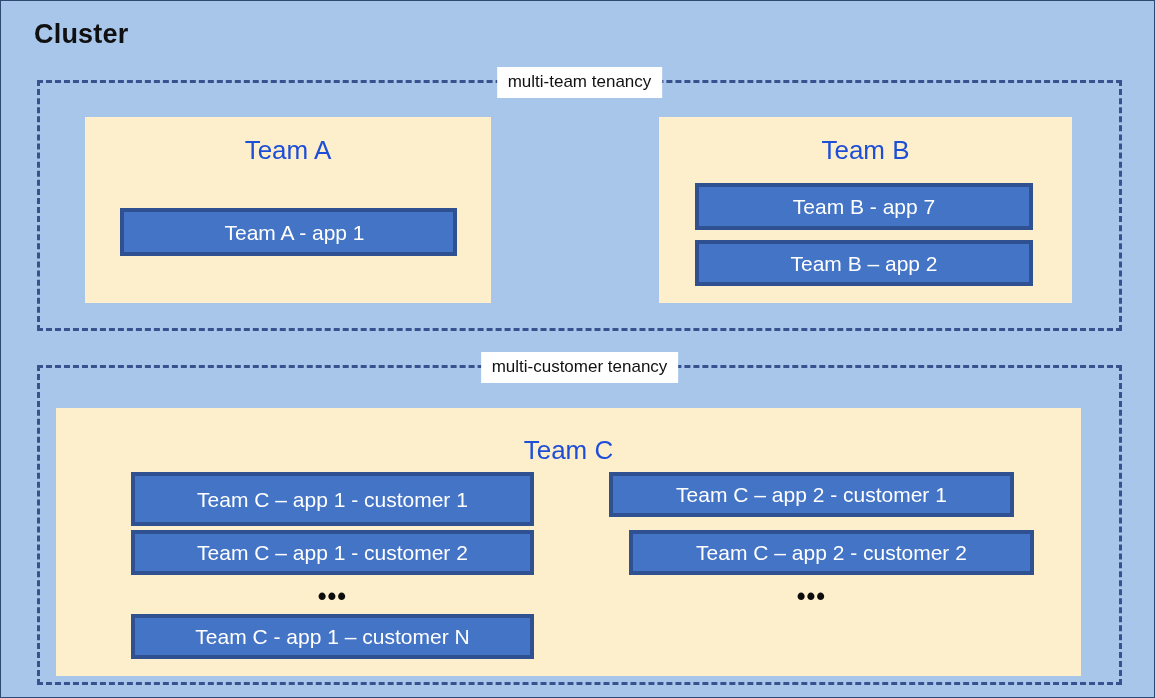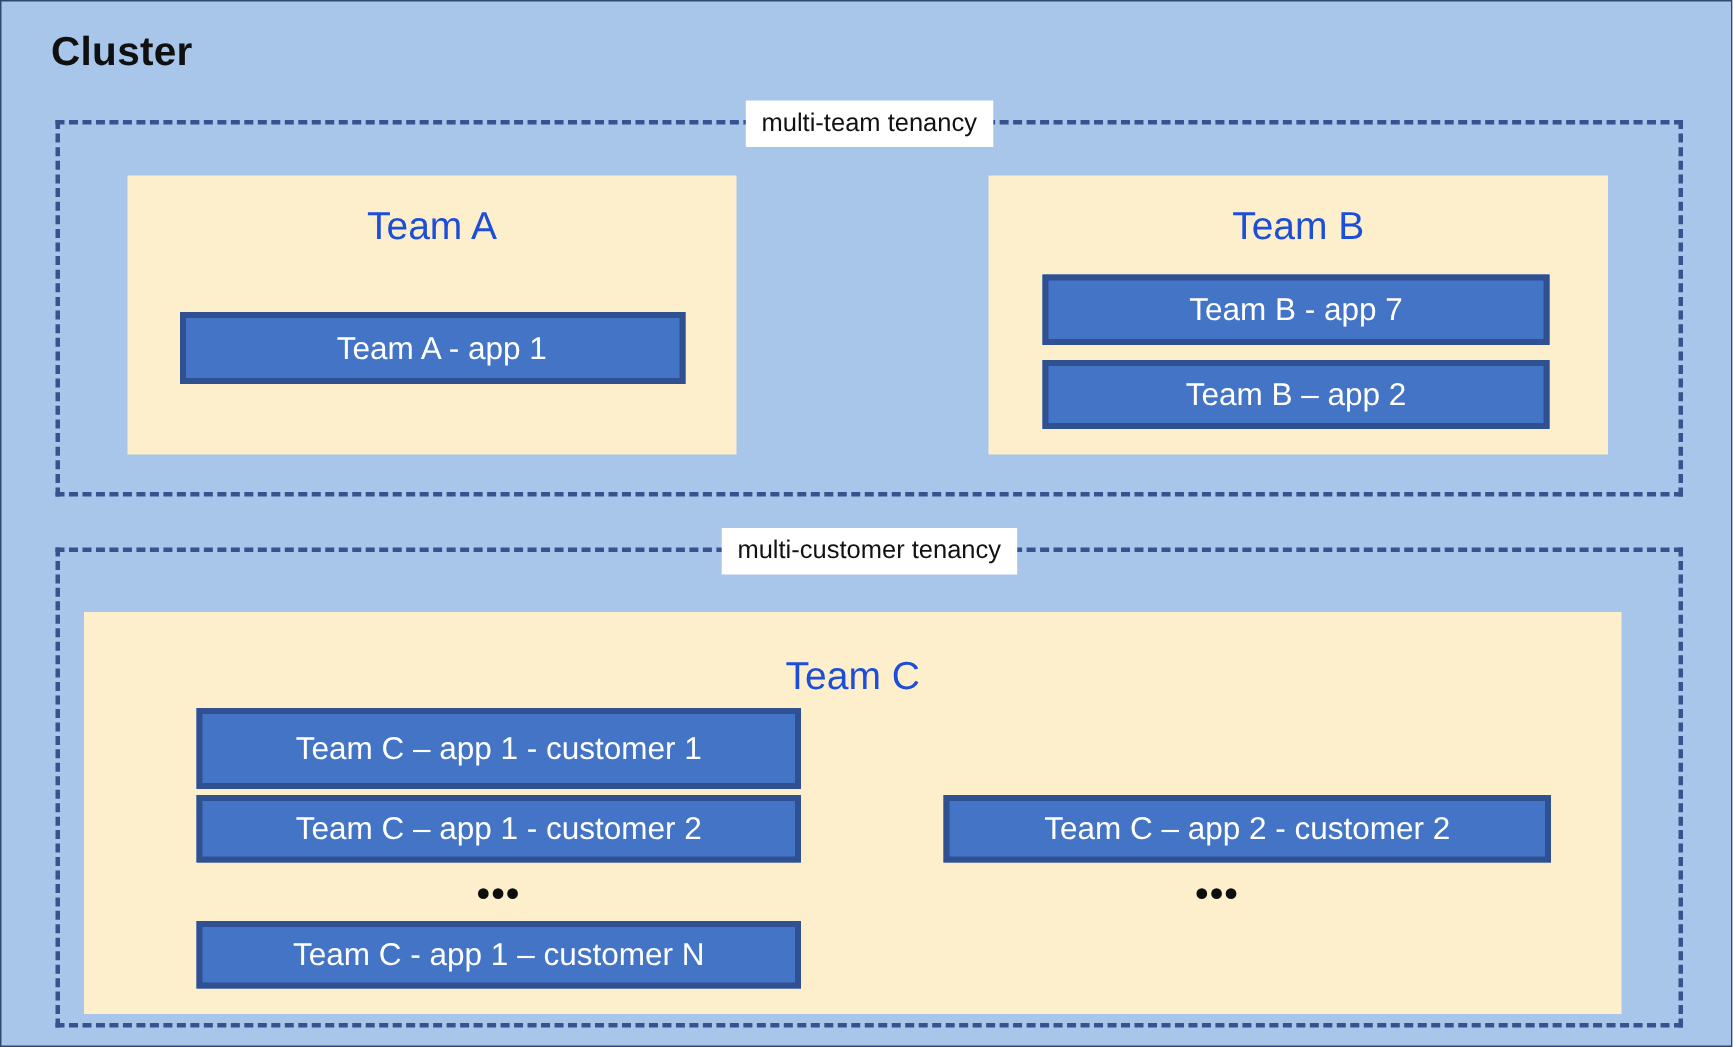--- a/index.html
+++ b/index.html
@@ -170,16 +170,17 @@
 
   <div class="team-card" id="team-card-c">
     <div class="team-title">Team C</div>
   </div>
 
   <div class="app-box" id="app-c1-cust1">Team C – app 1 - customer 1</div>
   <div class="app-box" id="app-c1-cust2">Team C – app 1 - customer 2</div>
   <div class="ellipsis" id="ellipsis-col1">•••</div>
   <div class="app-box" id="app-c1-custN">Team C - app 1 – customer N</div>
 
+  <div class="app-box" id="app-c2-cust1">Team C – app 2 - customer 1</div>
   <div class="app-box" id="app-c2-cust2">Team C – app 2 - customer 2</div>
   <div class="ellipsis" id="ellipsis-col2">•••</div>
 
 </div>
 
 </body></html>

